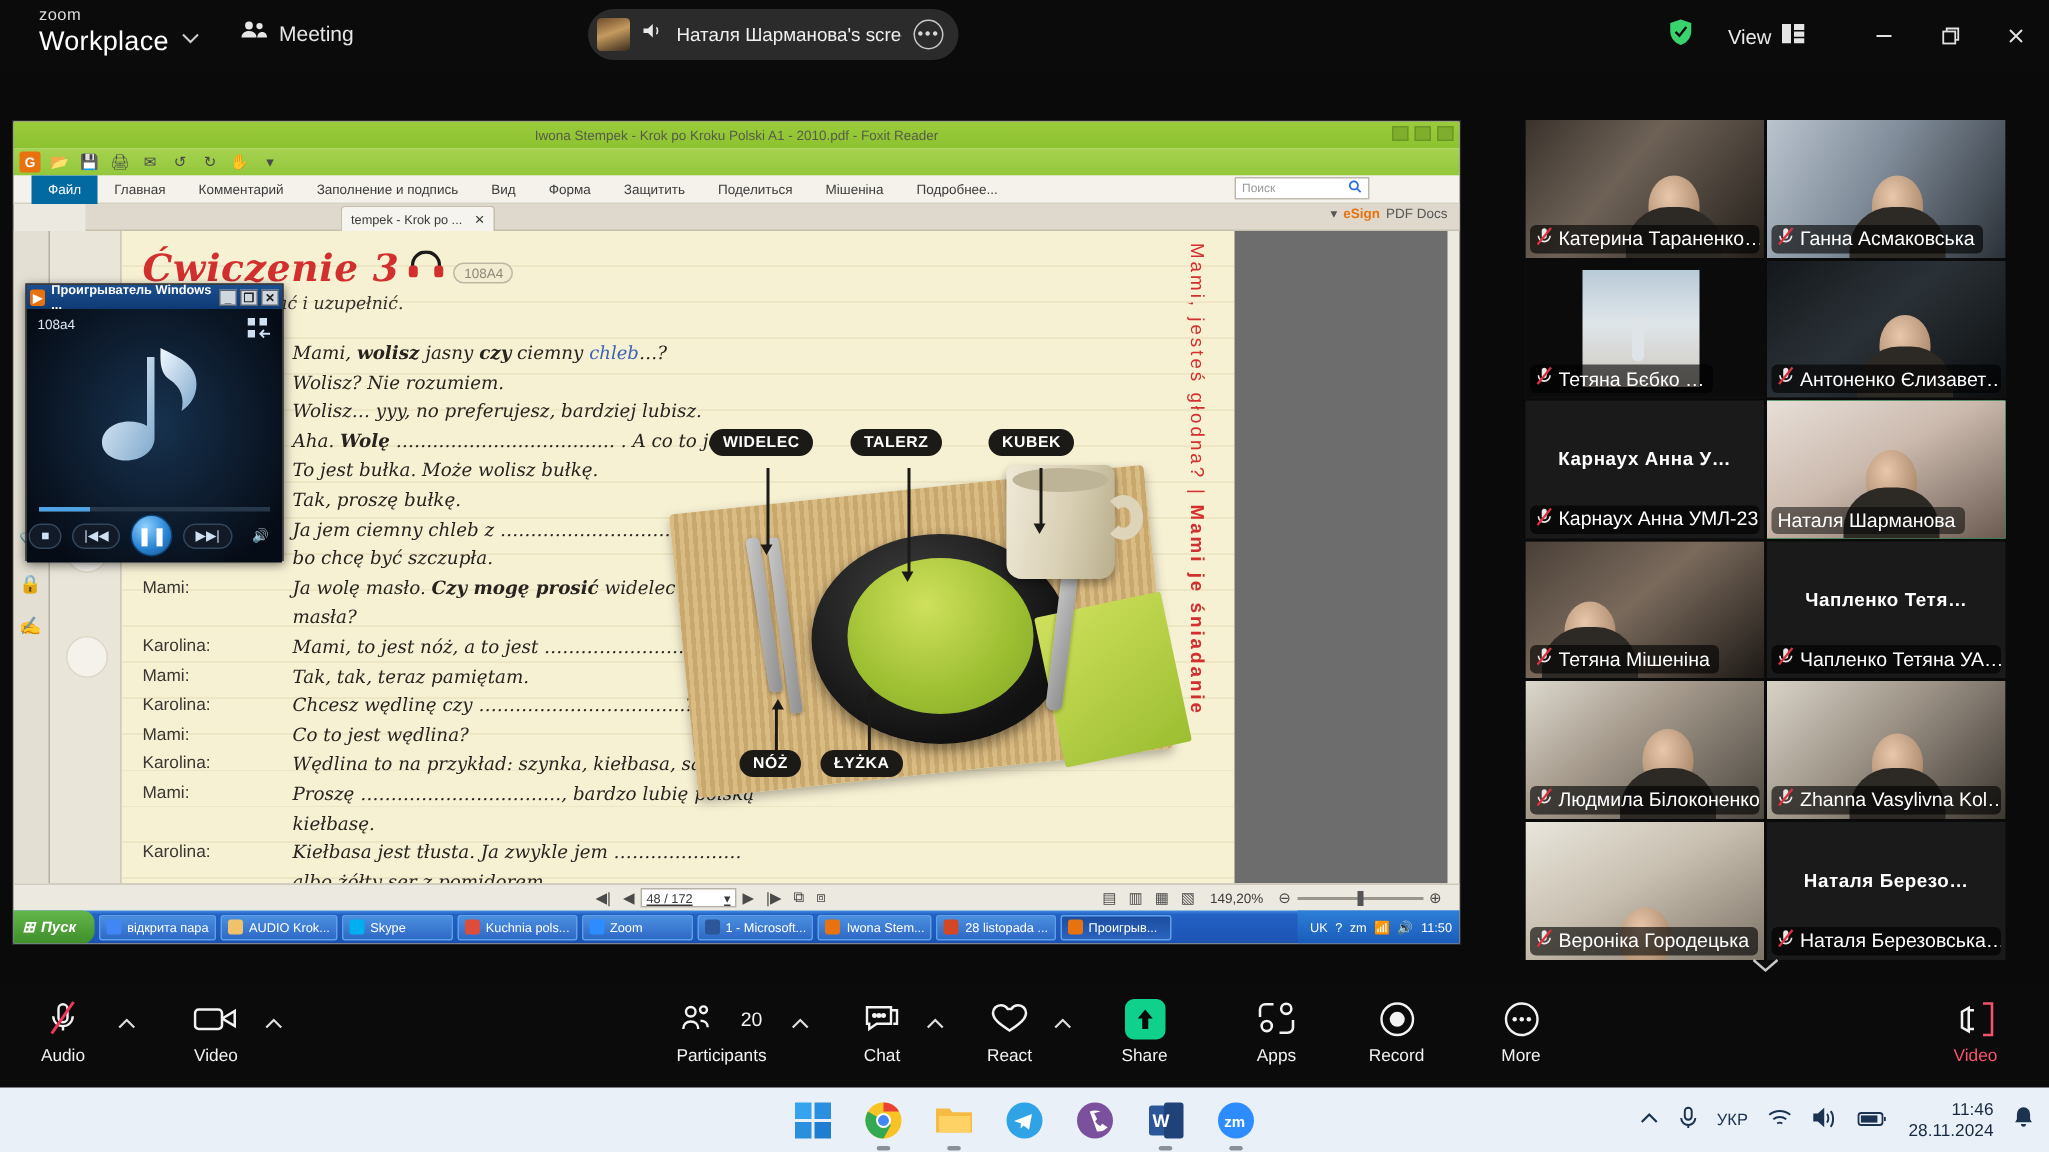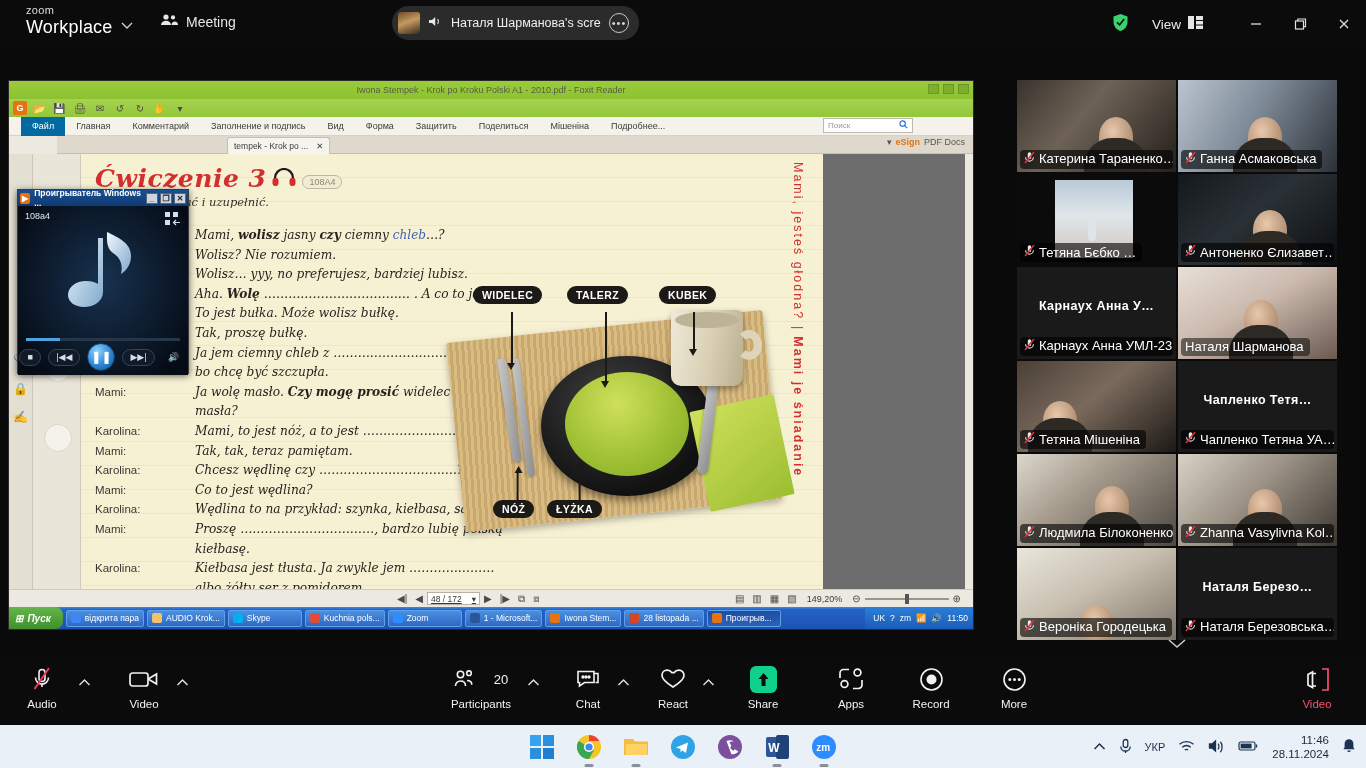--- a/index.html
+++ b/index.html
@@ -206,21 +206,21 @@
   }
   .side-vert b { font-weight: bold; }
 
   
   .pdf-status {
     position: absolute; left: 0; bottom: 22px; width: 100%; height: 18px;
     background: #ece9e0; border-top: 1px solid #cfcabb;
     display: flex; align-items: center; font-size: 9px; color: #3a3a3a;
   }
   .pg-box {
-    width: 53px; height: 13px; background: #fff; border: 1px solid #b6b2a5;
+    width: 64px; height: 13px; background: #fff; border: 1px solid #b6b2a5;
     font-size: 8.5px; display: flex; align-items: center; padding: 0 3px; justify-content: space-between; text-decoration: underline;
   }
   .nav-ic { padding: 0 4px; color: #4a4a4a; font-size: 10px; }
   .zoom-slider { width: 84px; height: 2px; background: #9a968b; position: relative; }
   .zoom-slider i { position: absolute; left: 48%; top: -4px; width: 4px; height: 10px; background: #555; }
 
   
   .xp-taskbar {
     position: absolute; left: 0; bottom: 0; width: 100%; height: 22px;
     background: linear-gradient(#3f8ae0,#2361c4 12%,#1d55b5 92%,#1a4ea8);

